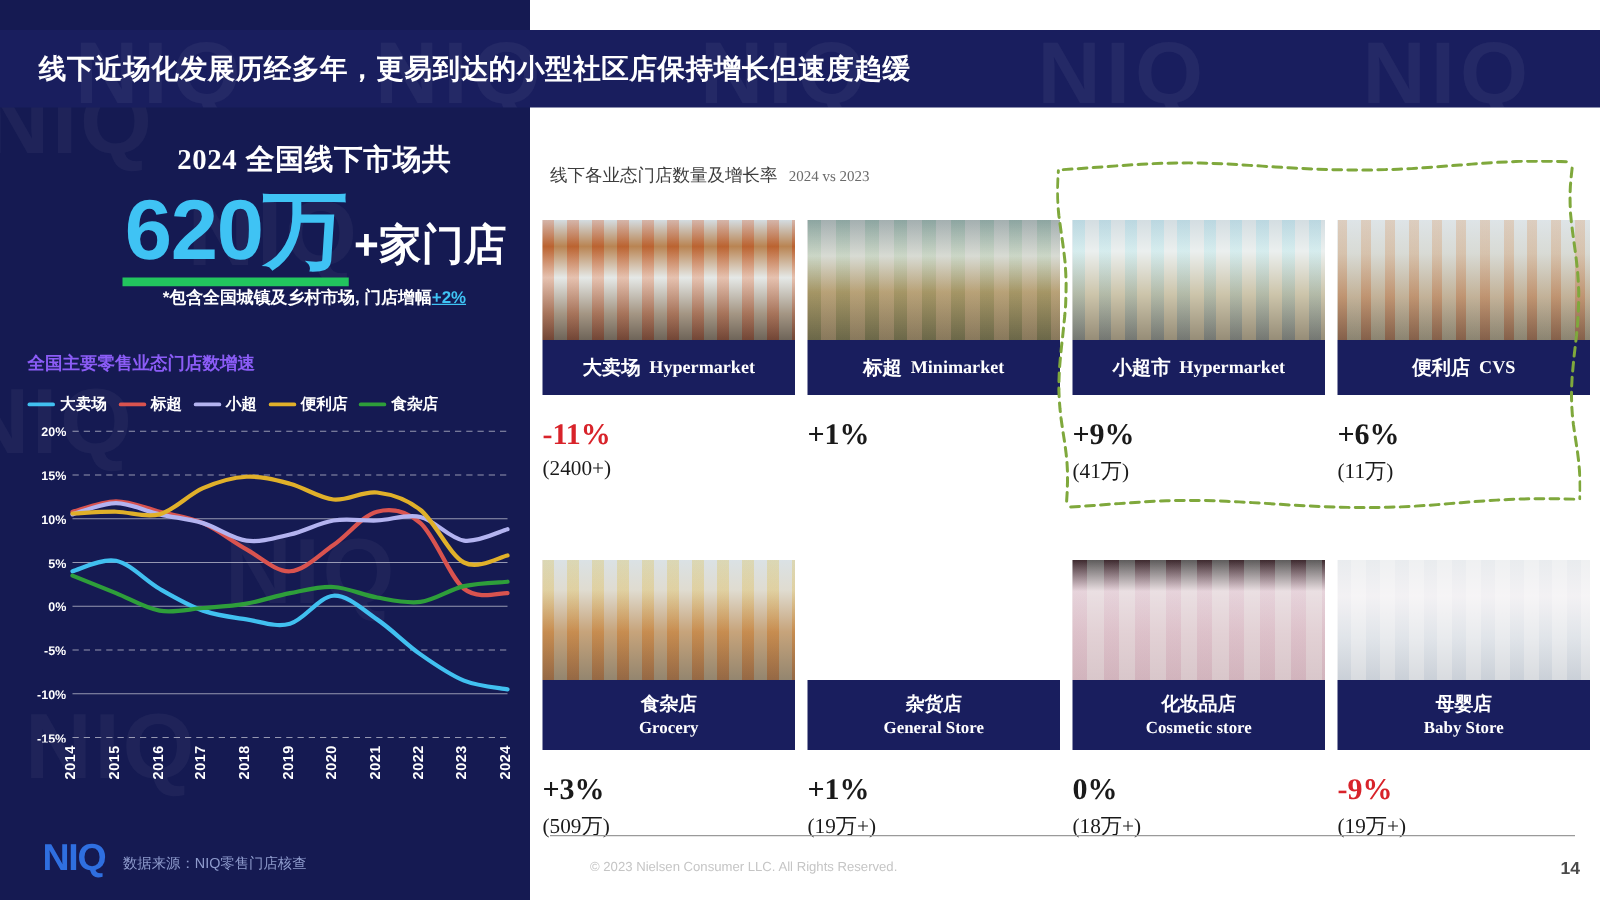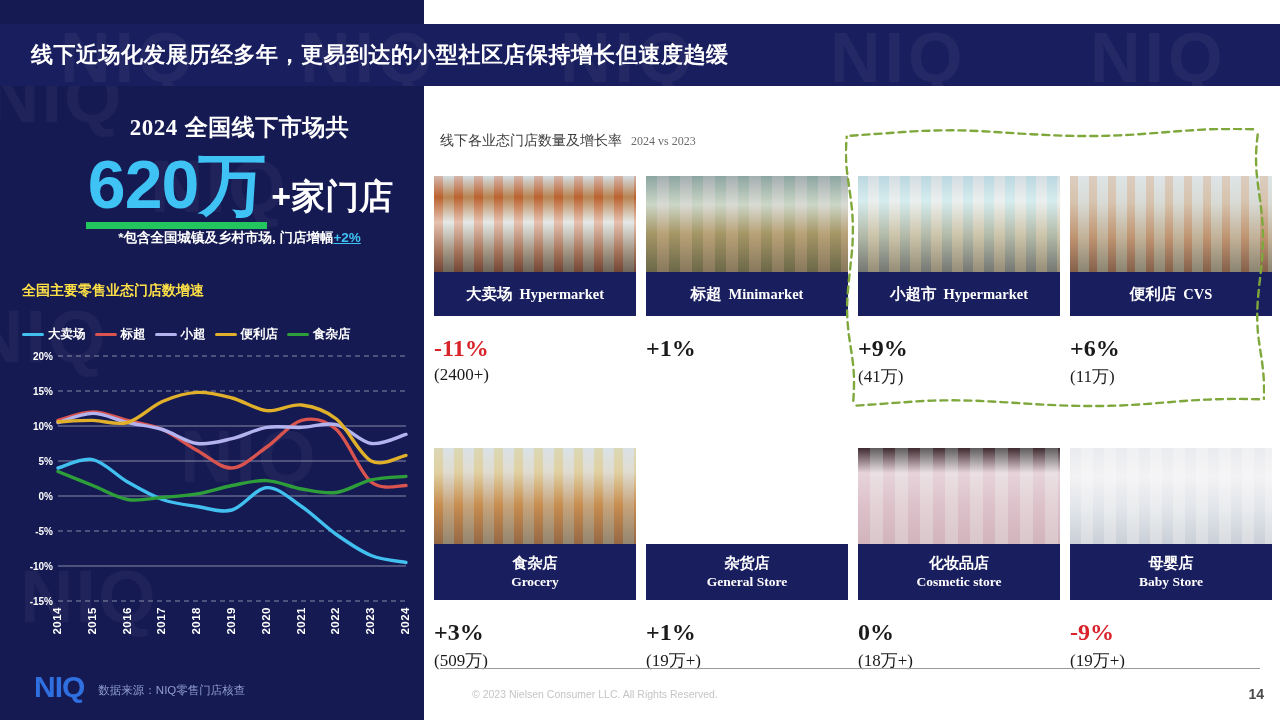--- a/index.html
+++ b/index.html
@@ -41,21 +41,21 @@
   }
   #title-text {
     position: relative;
     color: #ffffff; font-size: 22px; font-weight: 700;
     padding-left: 31px; letter-spacing: 0.5px;
     white-space: nowrap;
     text-align: right;
   }
 
   
-  #stat-block { position: absolute; left: 0; top: 112px; width: 479px; z-index: 10; }
+  #stat-block { position: absolute; left: 12px; top: 112px; width: 479px; z-index: 10; }
   #stat-line-1 {
     color: #ffffff; font-size: 23px; font-weight: 700;
     text-align: center; letter-spacing: 0.5px;
   }
   #stat-line-1 .yr { font-family: "Liberation Serif", serif; font-weight: 700; }
   #stat-big-wrap {
     margin-top: 6px; text-align: center;
     display: flex; align-items: baseline; justify-content: center; gap: 0;
   }
   #stat-big-number {
@@ -69,21 +69,21 @@
   #stat-note {
     text-align: center;
     color: #ffffff; font-size: 13.5px; font-weight: 600;
   }
   #stat-note-pct {
     color: #3fc3f4; text-decoration: underline; font-weight: 700;
   }
 
   
   #chart-block { position: absolute; left: 22px; top: 282px; width: 390px; z-index: 10; }
-  #chart-title { color: #fde047; font-size: 14px; font-weight: 700; margin-bottom: 26px; }
+  #chart-title { color: #8b5cf6; font-size: 14px; font-weight: 700; margin-bottom: 15px; }
   #chart-legend { display: flex; align-items: center; gap: 9px; margin-bottom: 7px; }
   .legend-item { display: flex; align-items: center; gap: 4px; }
   .legend-swatch { width: 22px; height: 3.5px; border-radius: 2px; display: block; }
   .legend-label { color: #ffffff; font-size: 12.5px; font-weight: 600; white-space: nowrap; }
   #chart-svg-wrap { position: relative; width: 390px; height: 255px; }
   #xaxis-wrap {
     position: relative; width: 390px; height: 62px;
     margin-left: 0;
   }
   .xtick {

